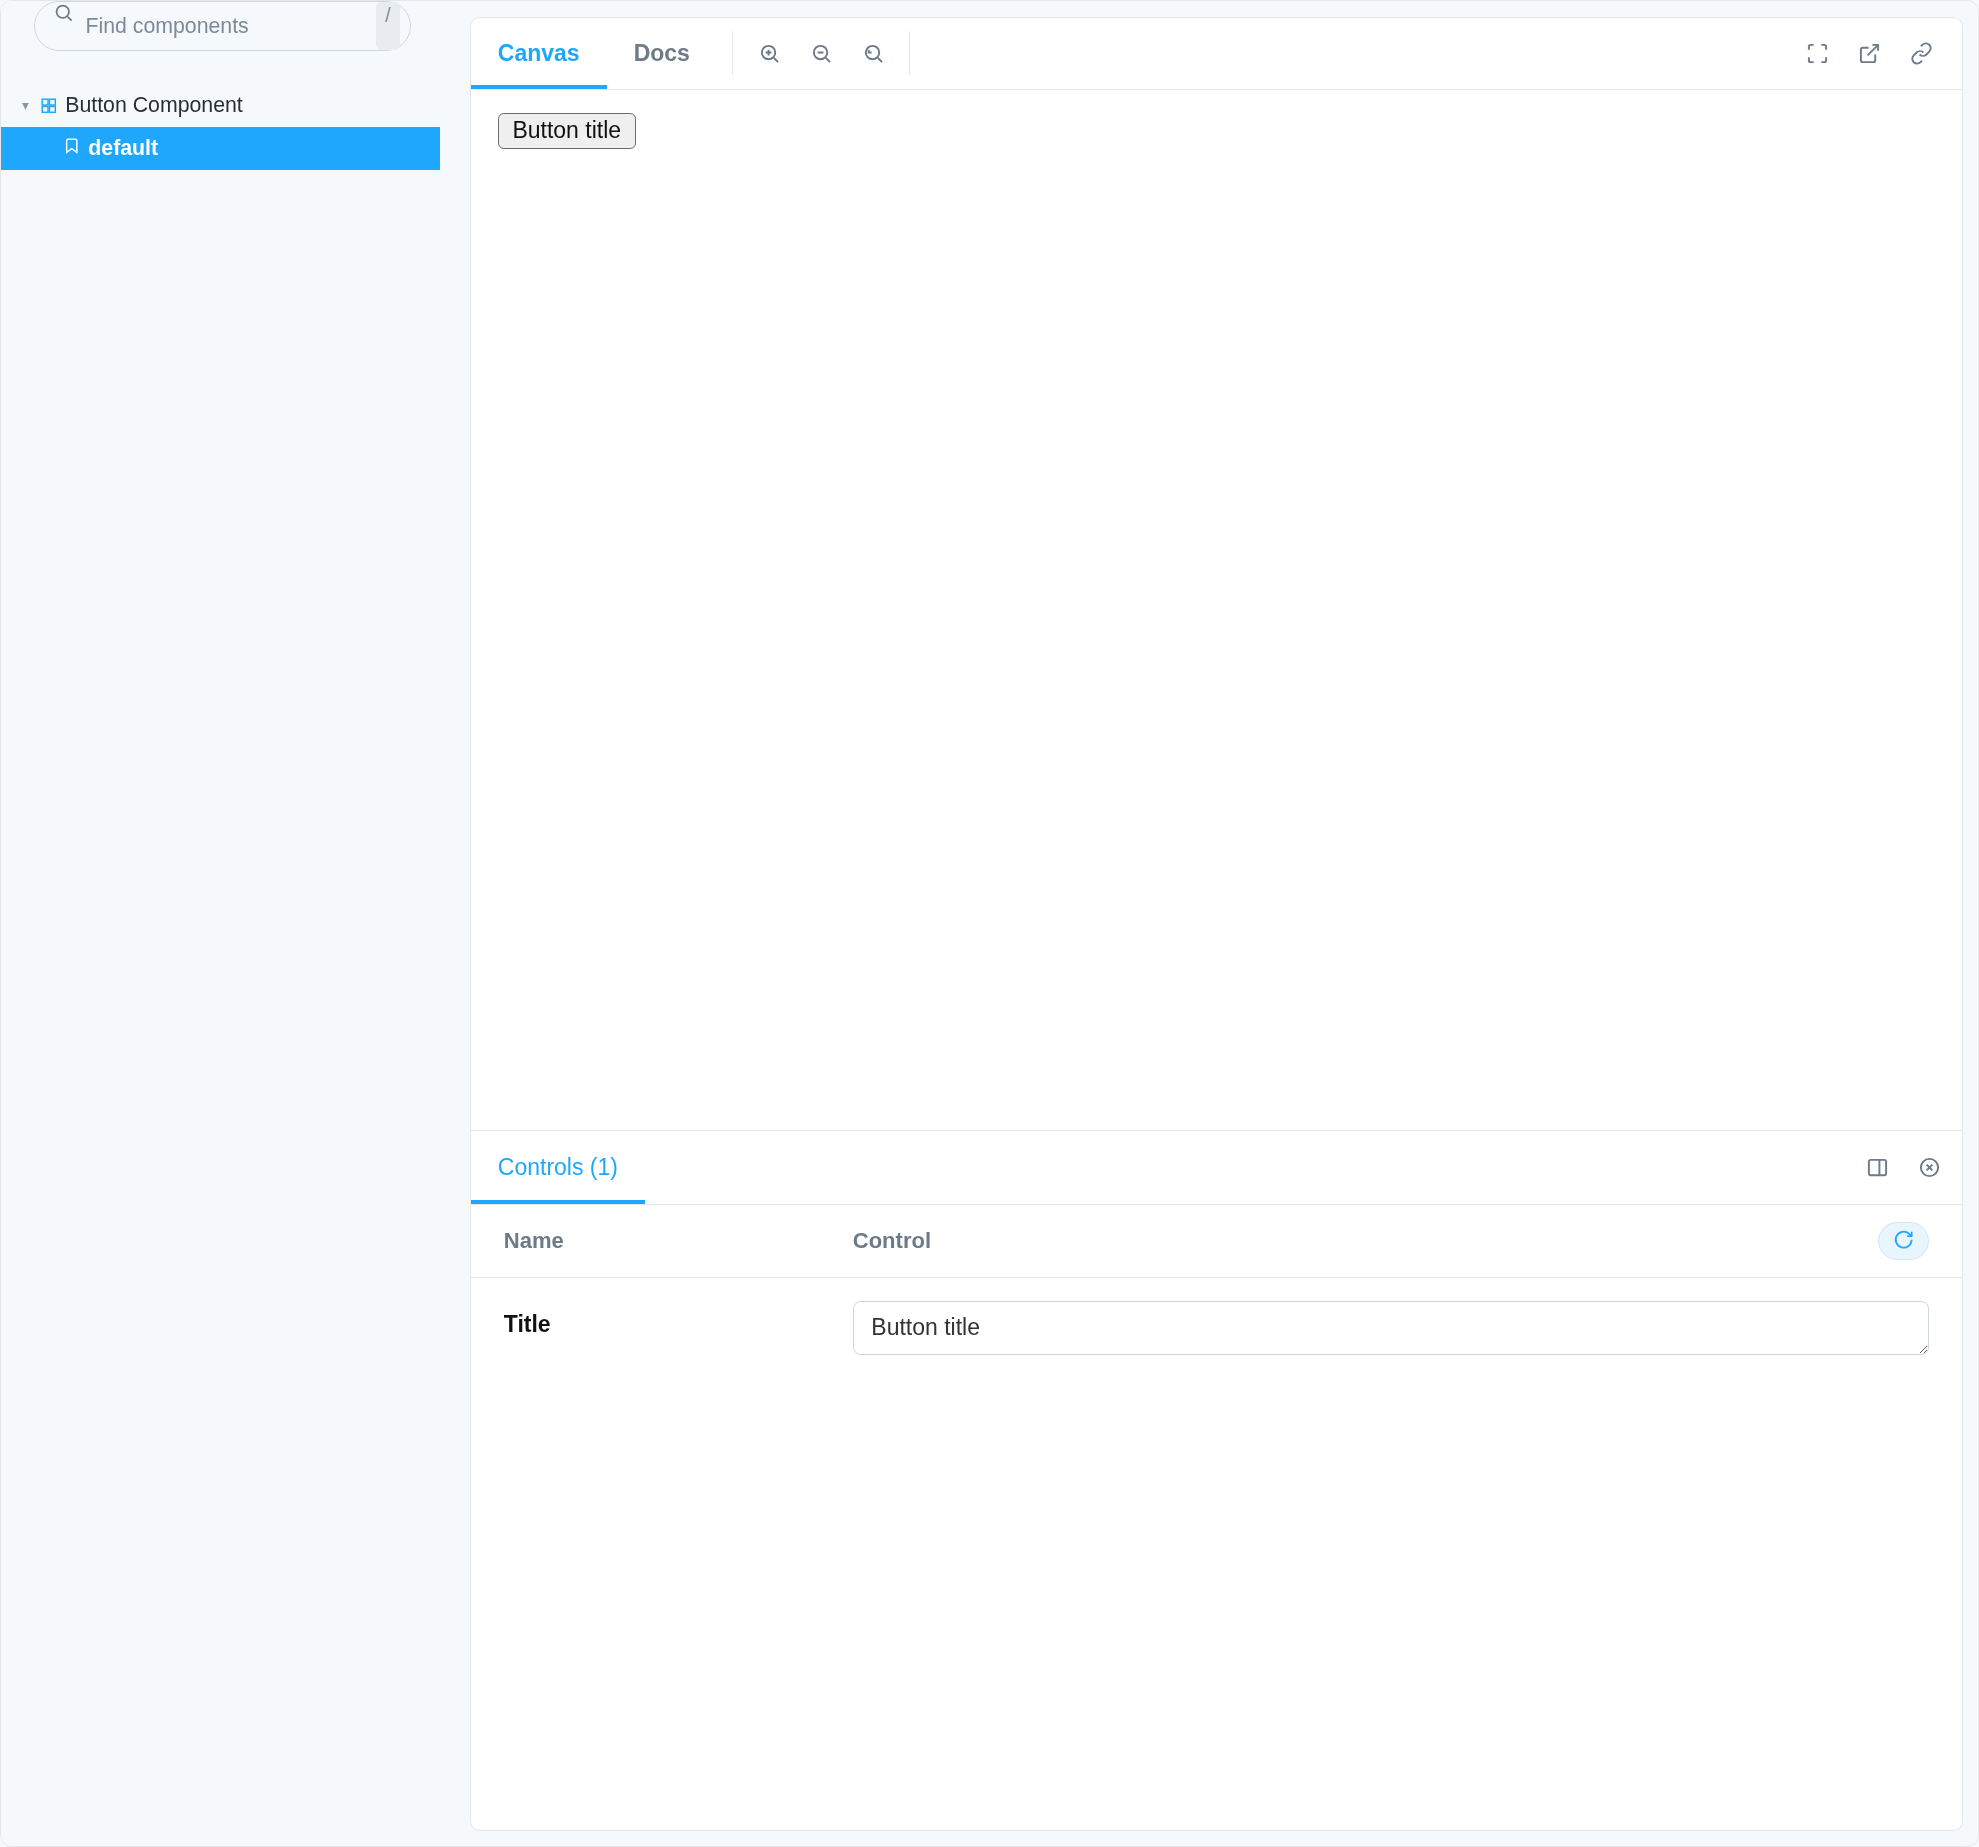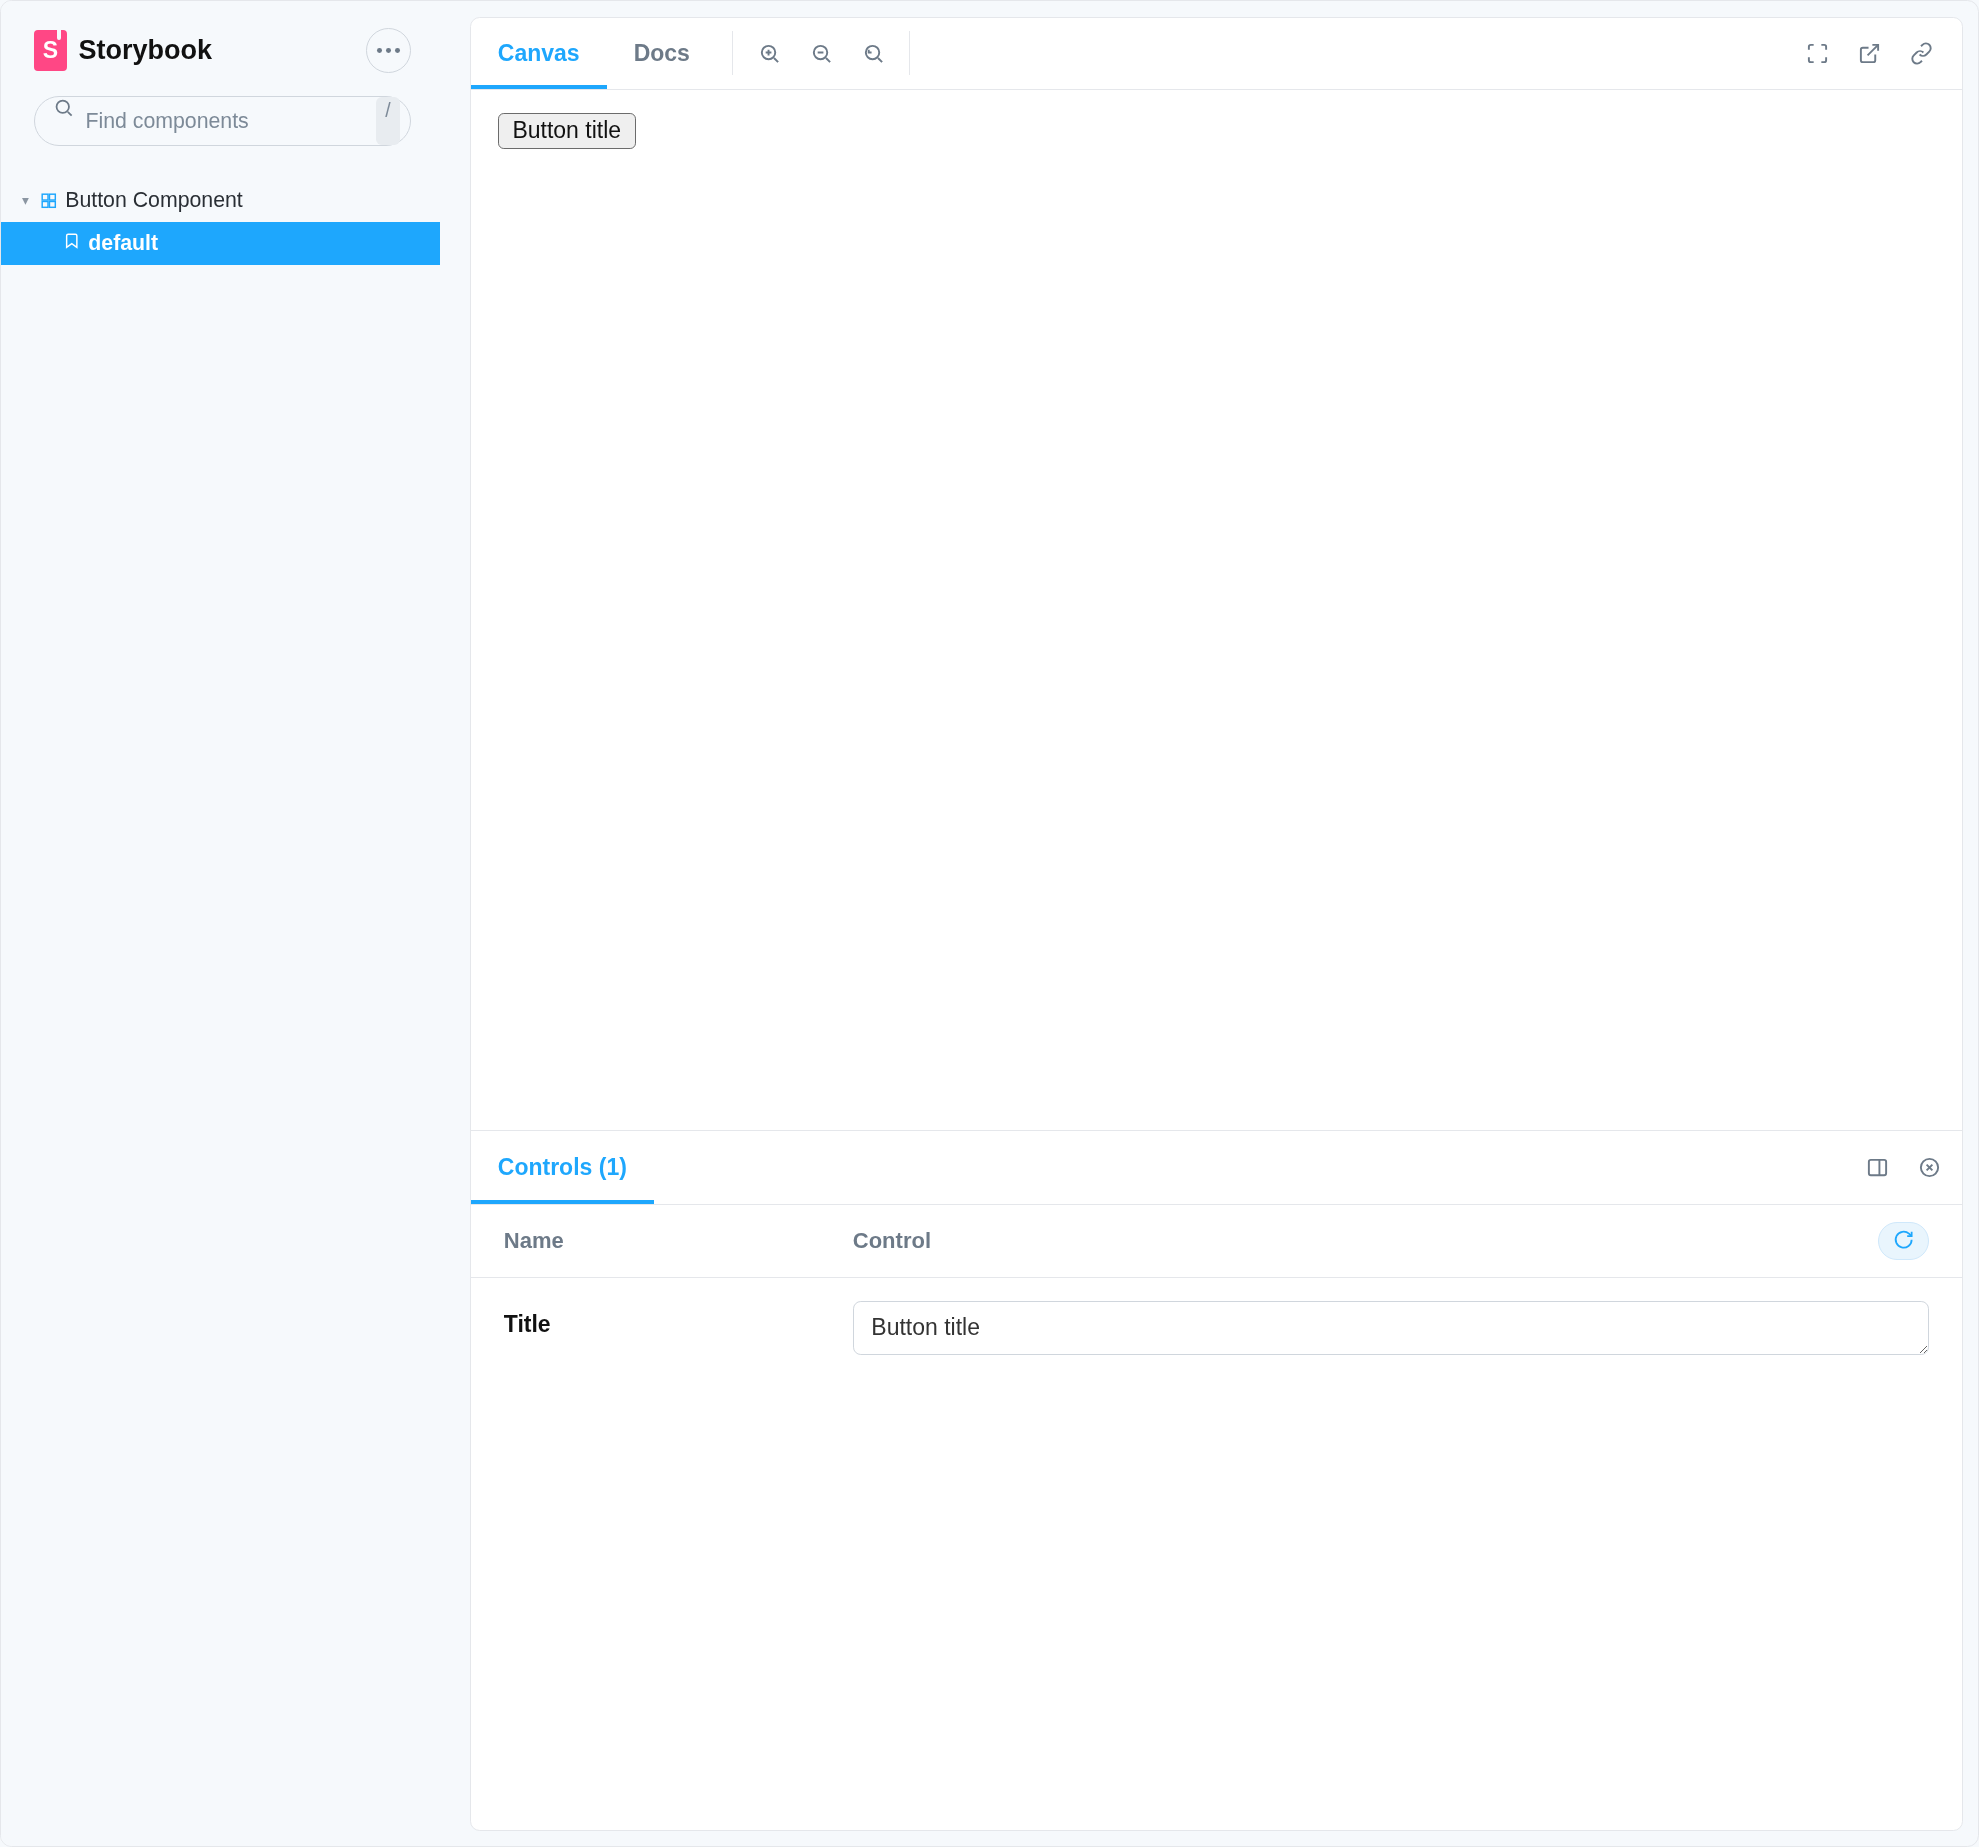--- a/index.html
+++ b/index.html
@@ -190,21 +190,21 @@
   }
   .addon-tabs {
     display:flex; align-items:stretch;
     height: 74px;
     border-bottom: 1px solid #e5e7eb;
     padding-right: 19.4px;
   }
   .addon-tab {
     display:flex; align-items:center;
     padding: 12px 27px;
-    font-weight:700;
+    font-weight:400;
     color:#1ea7fd;
     position:relative;
     font-size: 23px;
   }
   .addon-tab::after {
     content:"";
     position:absolute;
     left:0; right:0; bottom:0;
     height:3.9px;
     background:#1ea7fd;
@@ -253,33 +253,20 @@
     height: 54px;
     color:#333;
   }
 </style>
 </head>
 <body>
 
 <div class="app">
 
   <aside class="sidebar">
-    <div class="sidebar-header">
-      <div class="brand">
-        <div class="brand-logo"></div>
-        <span class="brand-text">Storybook</span>
-      </div>
-      <button class="menu-btn">
-        <span class="dots">
-            <span></span>
-            <span></span>
-            <span></span>
-          </span>
-      </button>
-    </div>
 
     <div class="search-wrap">
       <div class="search">
         <span>
           <svg viewBox="0 0 24 24" fill="none" stroke="currentColor" stroke-width="2">
             <circle cx="11" cy="11" r="7"></circle>
               <line x1="21" y1="21" x2="16.65" y2="16.65"></line>
           </svg>
         </span>
         <input type="text" placeholder="Find components" style="">

